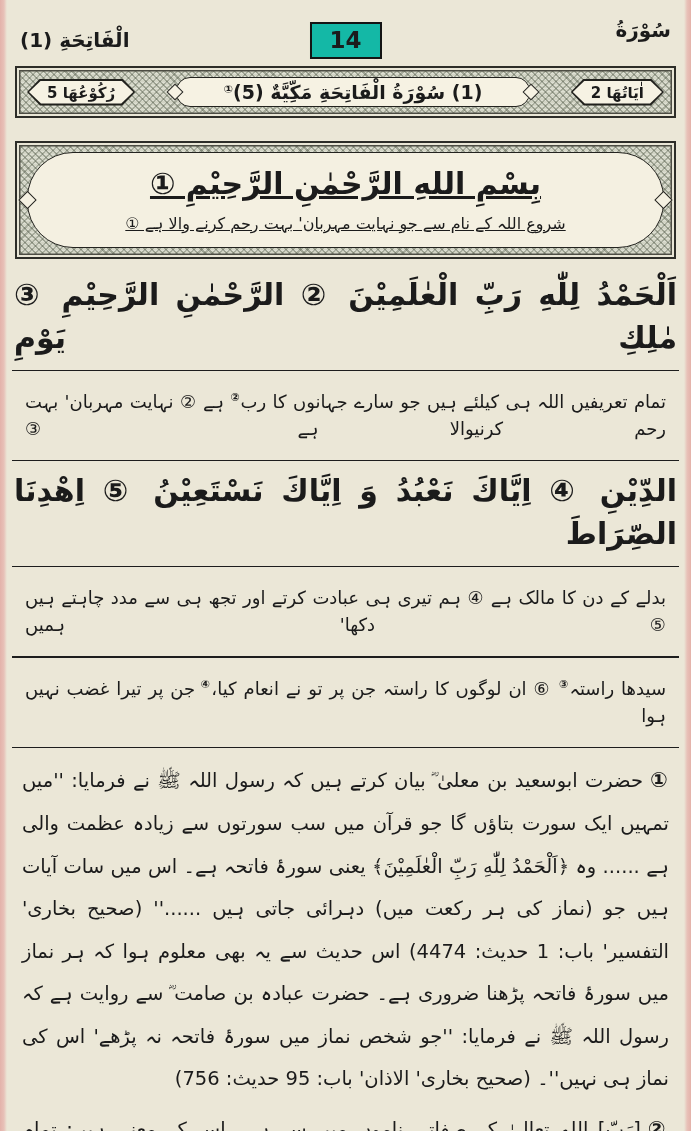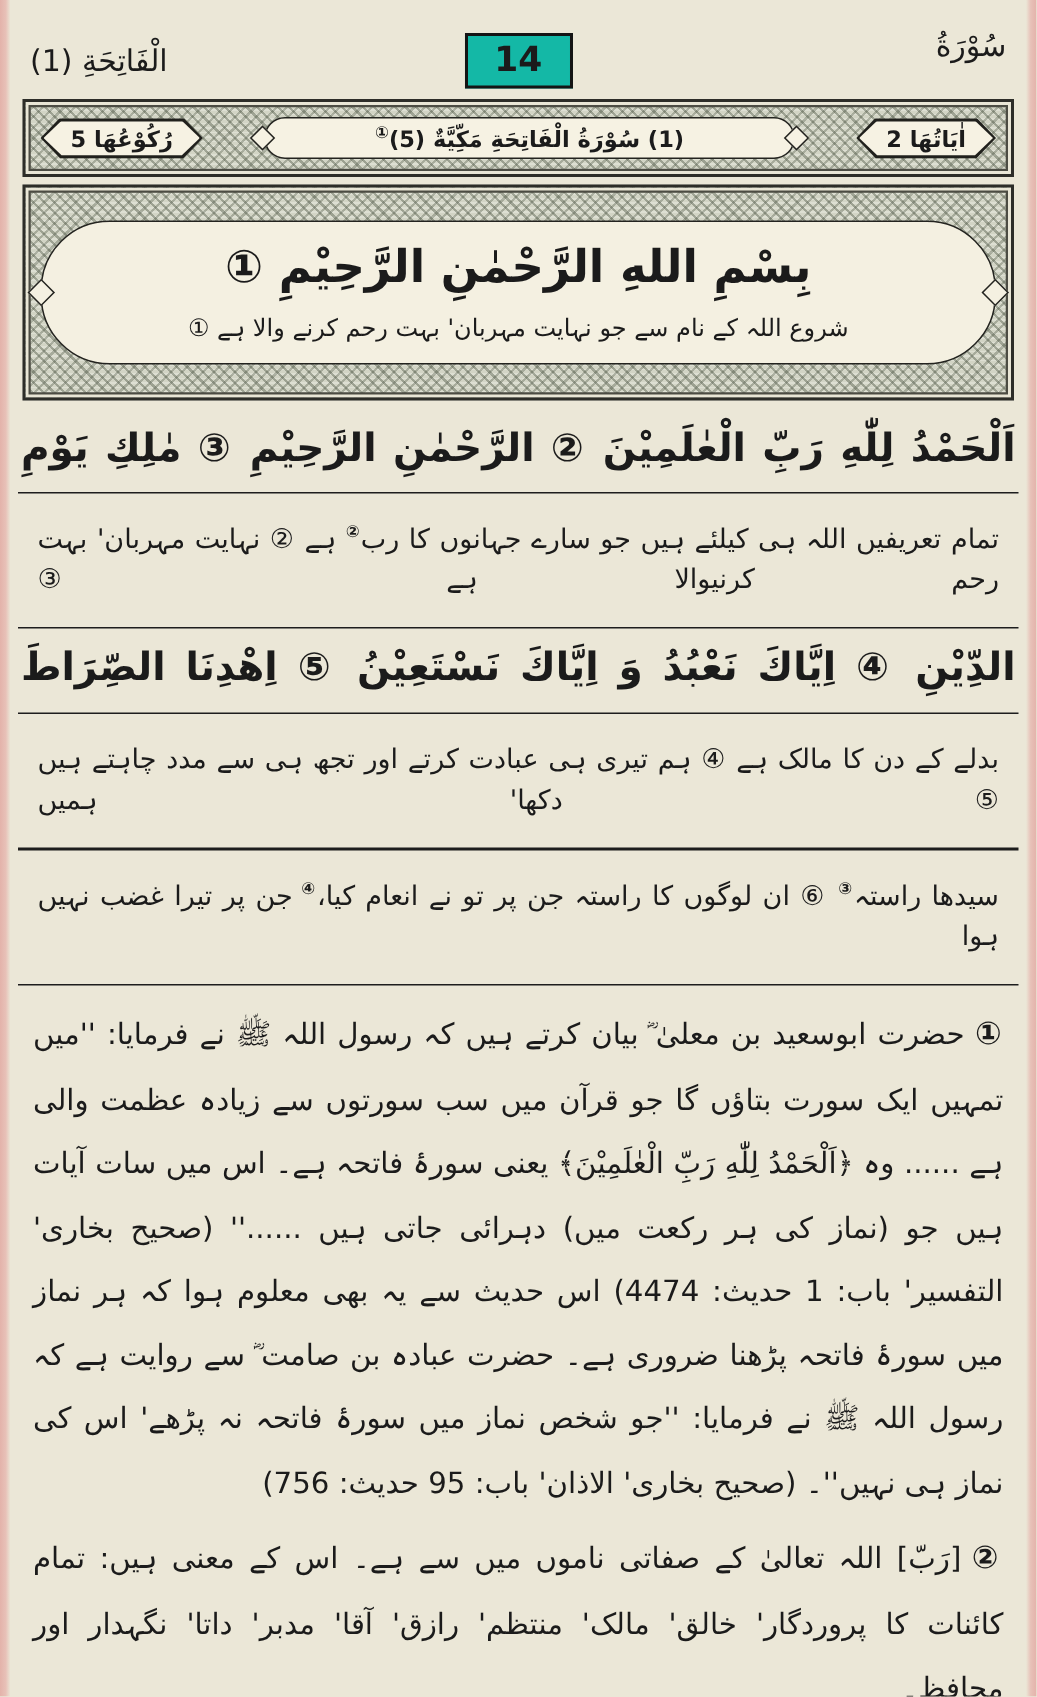--- a/index.html
+++ b/index.html
@@ -11,21 +11,21 @@
     overflow:hidden;
   }
   .page{position:relative;width:691px;height:1131px;overflow:hidden;}
   
   .edge{position:absolute;top:0;bottom:0;width:7px;z-index:5;pointer-events:none;}
   .edge-left{left:0;background:linear-gradient(to right,#e2a9a2 0%,#e7baB2 55%,rgba(231,186,178,0) 100%);opacity:.85;}
   .edge-right{right:0;background:linear-gradient(to left,#e2a9a2 0%,#e7bab2 55%,rgba(231,186,178,0) 100%);opacity:.85;}
 
   
   .running-head{position:relative;height:62px;margin:0 16px;}
-  .rh-word{position:absolute;font-weight:normal;font-size:20px;}
+  .rh-word{position:absolute;font-weight:bold;font-size:20px;}
   .rh-right{right:4px;top:18px;}
   .rh-left{left:4px;top:28px;}
   .page-num-box{
     position:absolute;left:50%;top:22px;transform:translateX(-50%);
     border:2.5px solid #141414;background:#14b8a6;
     padding:2px 18px;font-weight:bold;font-size:23px;line-height:1.25;
   }
 
   
   .ornate{
@@ -51,42 +51,42 @@
   .cartouche{
     position:relative;background:#f6f2e3;border:1.6px solid #23231f;border-radius:14px;
     padding:3px 26px;min-width:300px;text-align:center;
   }
   .cartouche::before,.cartouche::after{
     content:"";position:absolute;top:50%;width:10px;height:10px;background:#f6f2e3;
     border:1.5px solid #23231f;transform:translateY(-50%) rotate(45deg);
   }
   .cartouche::before{right:-8px;}
   .cartouche::after{left:-8px;}
-  .cartouche .title-text{font-weight:bold;font-size:15px;margin-top:14px;}
+  .cartouche .title-text{font-weight:bold;font-size:19px;margin-top:14px;}
   .cartouche sup{font-size:11px;font-weight:bold;}
 
-  .bismillah-band{margin:5px 15px 0;padding:22px 10px;}
+  .bismillah-band{margin:23px 15px 0;padding:9px 10px;text-decoration:underline;}
   .bismillah-cartouche{
     position:relative;background:#f4f0e1;border:1.8px solid #23231f;border-radius:46px;
     text-align:center;padding:8px 30px 10px;
   }
   .bismillah-cartouche::before,.bismillah-cartouche::after{
     content:"";position:absolute;top:50%;width:11px;height:11px;background:#f4f0e1;
     border:1.5px solid #23231f;transform:translateY(-50%) rotate(45deg);
   }
   .bismillah-cartouche::before{right:-7px;}
   .bismillah-cartouche::after{left:-7px;}
   .bismillah-ar{font-size:30px;font-weight:bold;line-height:1.55;}
   .bismillah-ur{font-size:16px;line-height:1.7;margin-top:2px;}
 
   
   .verses{margin:6px 12px 0;direction:rtl;}
   .arabic-line{
     margin:0;padding:8px 2px 10px;
-    font-size:26px;font-weight:bold;line-height:1.45;
+    font-size:30px;font-weight:bold;line-height:1.45;
     text-align:justify;text-align-last:justify;white-space:nowrap0;
   }
   .vrule{border:0;border-top:1.7px solid #1d1d1d;margin:0;}
   .urdu-line{
     margin:11px;padding:6px 2px 7px;
     font-size:18px;line-height:1.5;
     text-align:justify;text-align-last:justify;
   }
   .fn-ref{font-size:11px;font-weight:bold;}
 

